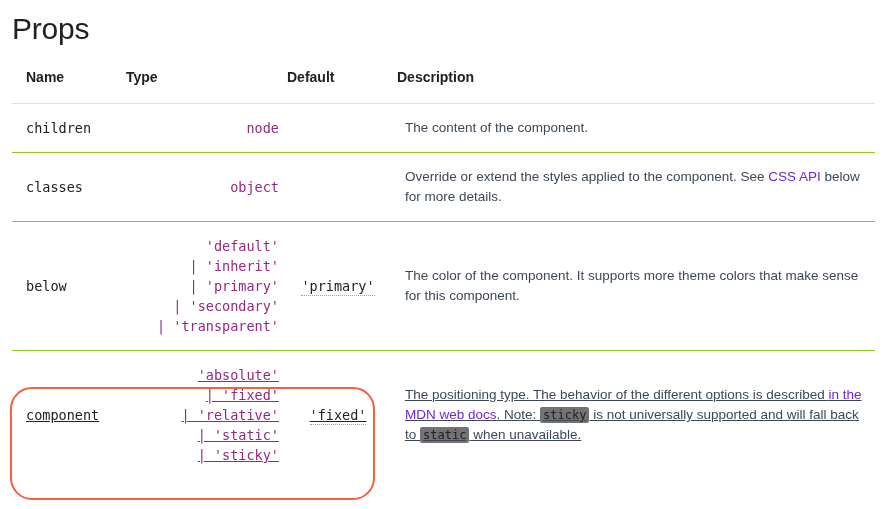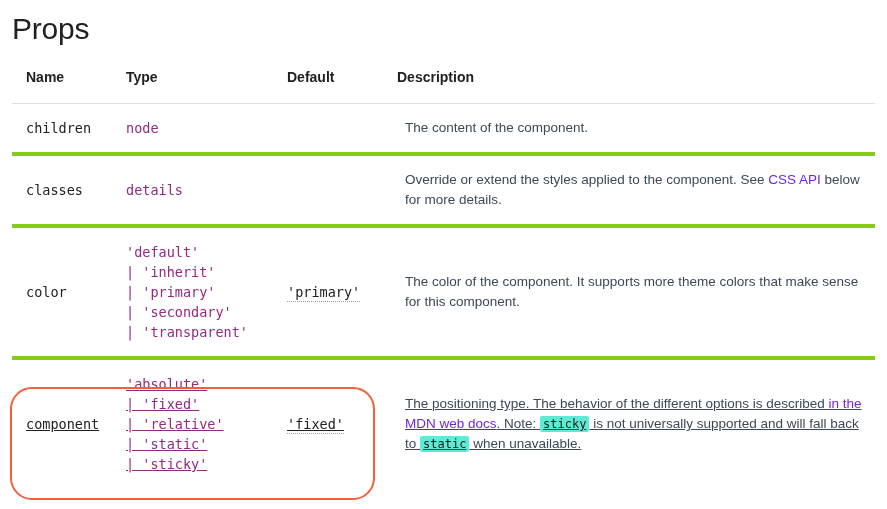--- a/index.html
+++ b/index.html
@@ -60,21 +60,21 @@
     padding: 0 8px 17px 0;
     line-height: 18px;
     border-bottom: 1px solid #e0e0e0;
     font-family: "Liberation Sans", sans-serif;
   }
   .props-table thead th.th-name { padding-left: 14px; }
   .props-table thead th.th-type { padding-left: 0px; }
 
   .props-table tbody td {
     vertical-align: middle;
-    border-bottom: 4px solid #84cc16;
+    border-bottom: 1px solid #84cc16;
     padding: 14px 8px 14px 0;
     font-size: 13.5px;
     line-height: 20px;
   }
 
   .props-table tbody tr.last-row td {
     border-bottom: none;
     text-decoration: underline;
   }
 
@@ -85,28 +85,29 @@
     color: #212121;
     white-space: nowrap;
   }
 
   .cell-type {
     font-family: "DejaVu Sans Mono", "Liberation Mono", monospace;
     font-size: 13px;
     color: #932981;
     white-space: pre;
     line-height: 20px;
+    text-align: right;
   }
 
   .cell-default {
     font-family: "DejaVu Sans Mono", "Liberation Mono", monospace;
     font-size: 13px;
     color: #212121;
     white-space: nowrap;
-    text-align: left;
+    text-align: center;
   }
   .cell-default .defval {
     border-bottom: 1px dotted #9e9e9e;
     padding-bottom: 1px;
   }
 
   .cell-desc {
     font-family: "Liberation Sans", sans-serif;
     font-size: 13.5px;
     color: #3c4858;
@@ -115,21 +116,21 @@
   }
 
   .link {
     color: #6d28d9;
     text-decoration: none;
   }
 
   code.inline {
     font-family: "DejaVu Sans Mono", "Liberation Mono", monospace;
     font-size: 12px;
-    background: #5eead4;
+    background: #737373;
     color: #212121;
     padding: 1px 3px;
     border-radius: 2px;
   }
 
   
   .highlight-box {
     position: absolute;
     left: 10px;
     top: 387px;
@@ -165,26 +166,26 @@
     </thead>
     <tbody>
         <tr>
           <td class="cell-name">children</td>
           <td class="cell-type">node</td>
           <td class="cell-default"></td>
           <td class="cell-desc">The content of the component.</td>
         </tr>
         <tr>
           <td class="cell-name">classes</td>
-          <td class="cell-type">details</td>
+          <td class="cell-type">object</td>
           <td class="cell-default"></td>
           <td class="cell-desc">Override or extend the styles applied to the component. See <a class="link" href="#">CSS API</a> below for more details.</td>
         </tr>
         <tr>
-          <td class="cell-name">color</td>
+          <td class="cell-name">below</td>
           <td class="cell-type">'default'
 | 'inherit'
 | 'primary'
 | 'secondary'
 | 'transparent'</td>
           <td class="cell-default"><span class="defval">'primary'</span></td>
           <td class="cell-desc">The color of the component. It supports more theme colors that make sense for this component.</td>
         </tr>
         <tr class="last-row">
           <td class="cell-name">component</td>

